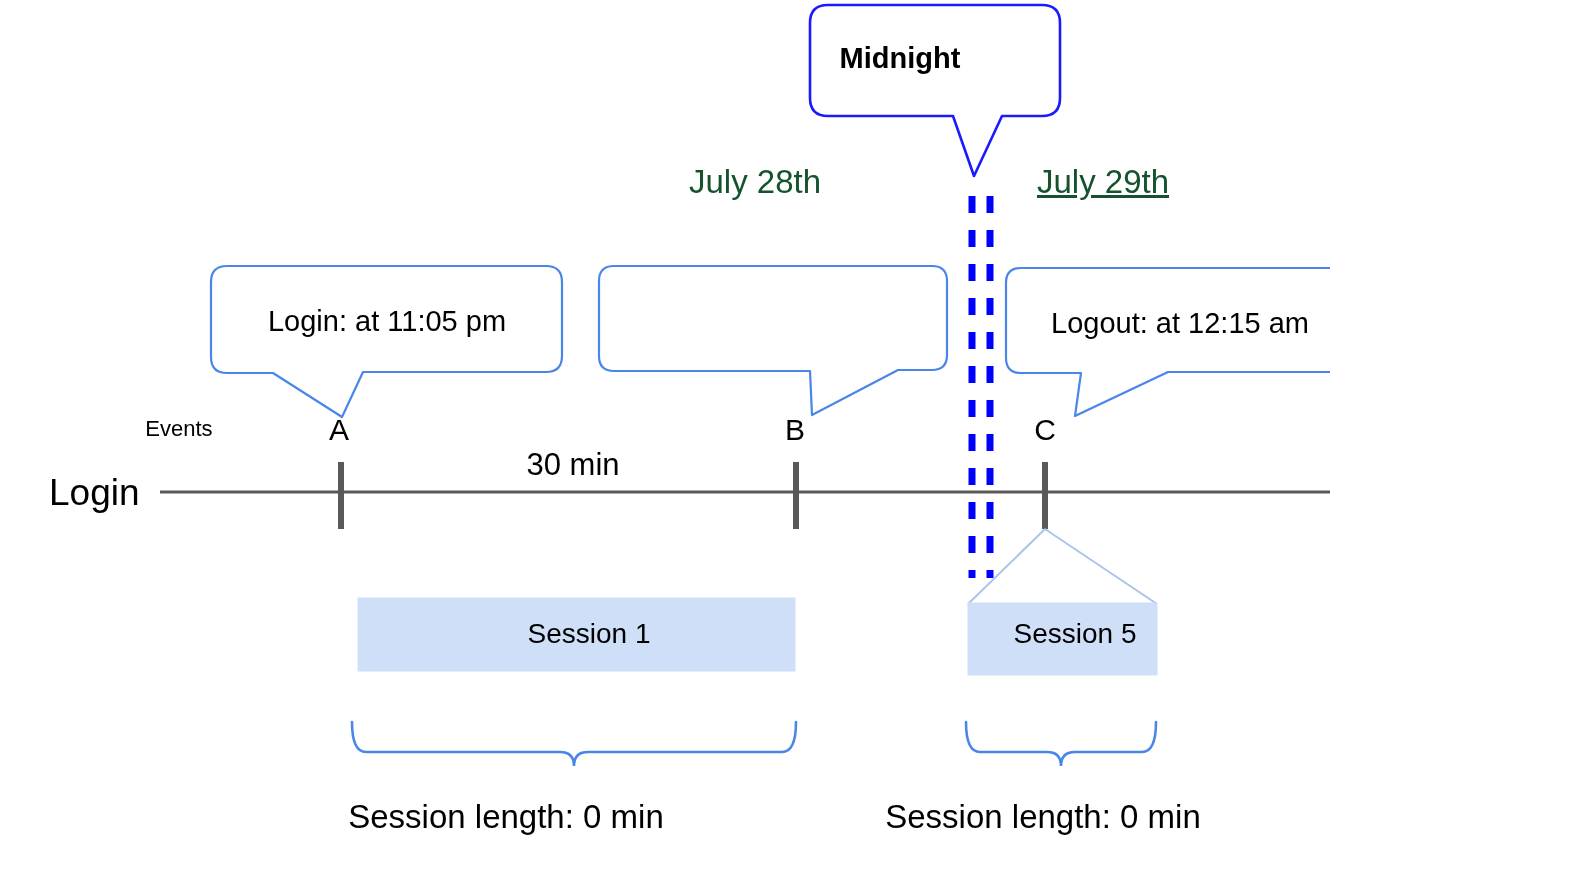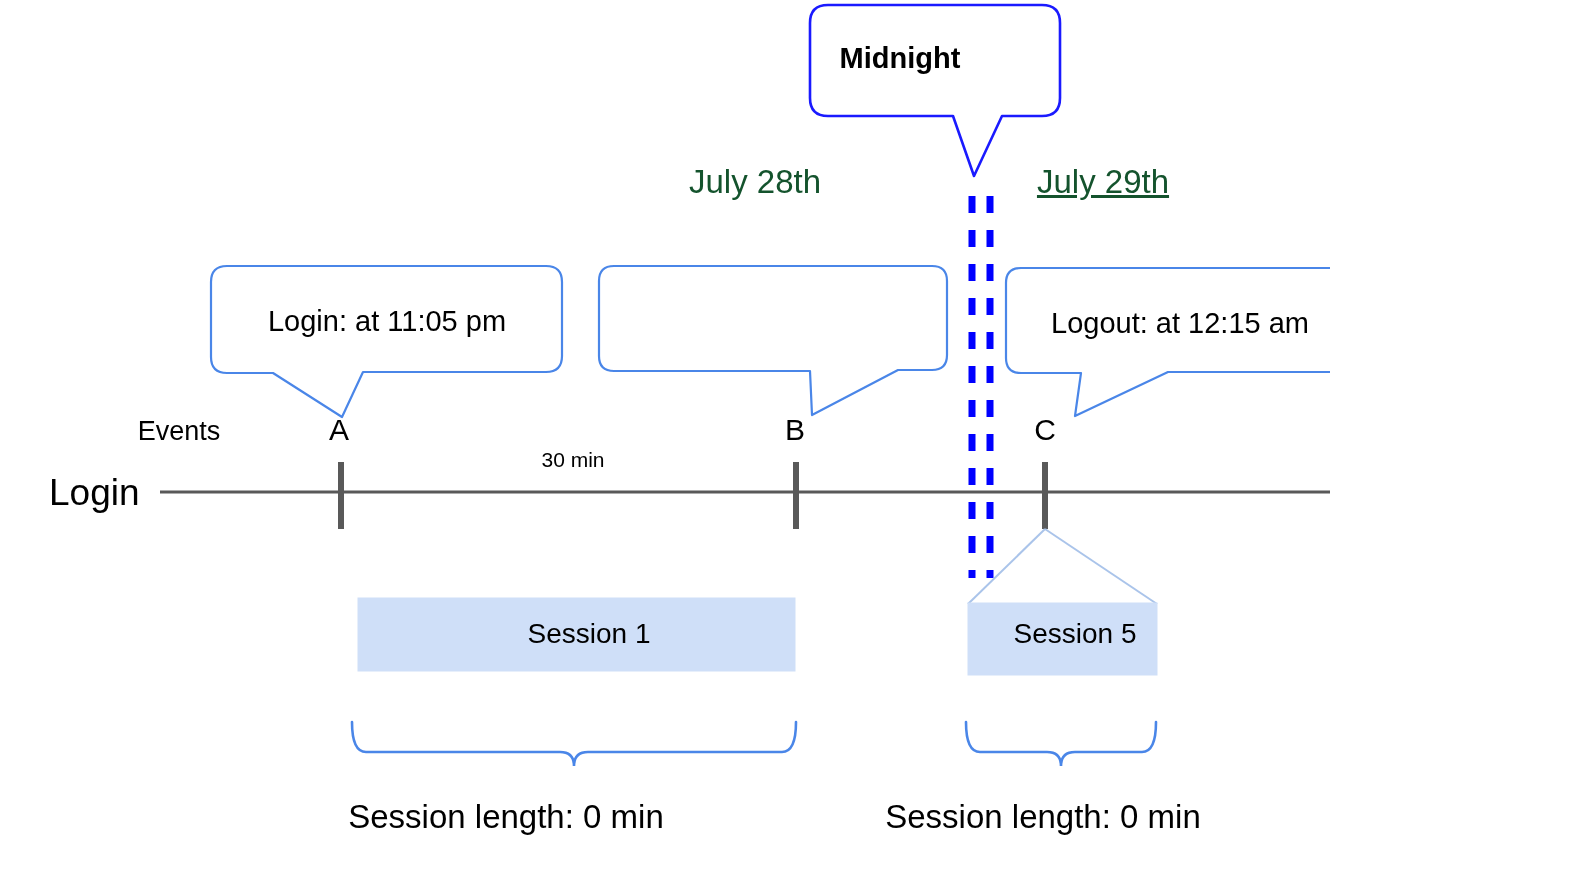--- a/index.html
+++ b/index.html
@@ -47,29 +47,29 @@
   }
   .date-text {
     font-size: 33px;
     color: #14532d;
   }
   .axis-title {
     font-size: 37px;
     color: #000000;
   }
   .row-label {
-    font-size: 27px;
+    font-size: 22px;
     color: #000000;
   }
   .event-letter {
     font-size: 30px;
     color: #000000;
   }
   .duration-text {
-    font-size: 21px;
+    font-size: 31px;
     color: #000000;
   }
   .session-text {
     font-size: 28px;
     color: #000000;
     margin-left: 13px;
   }
   .length-text {
     font-size: 33px;
     color: #000000;

